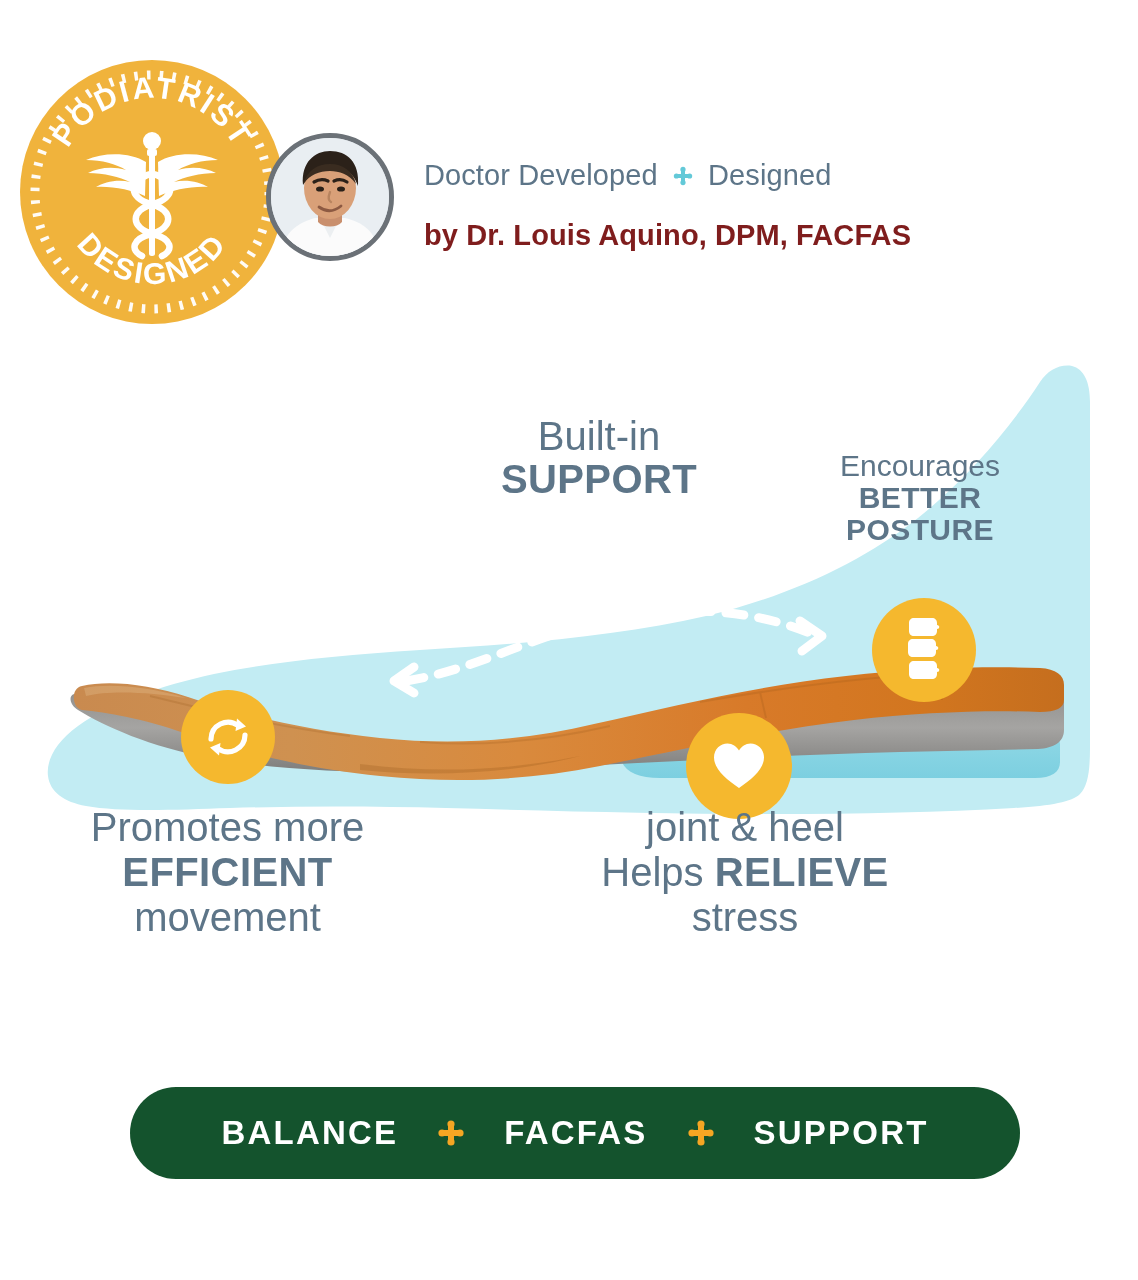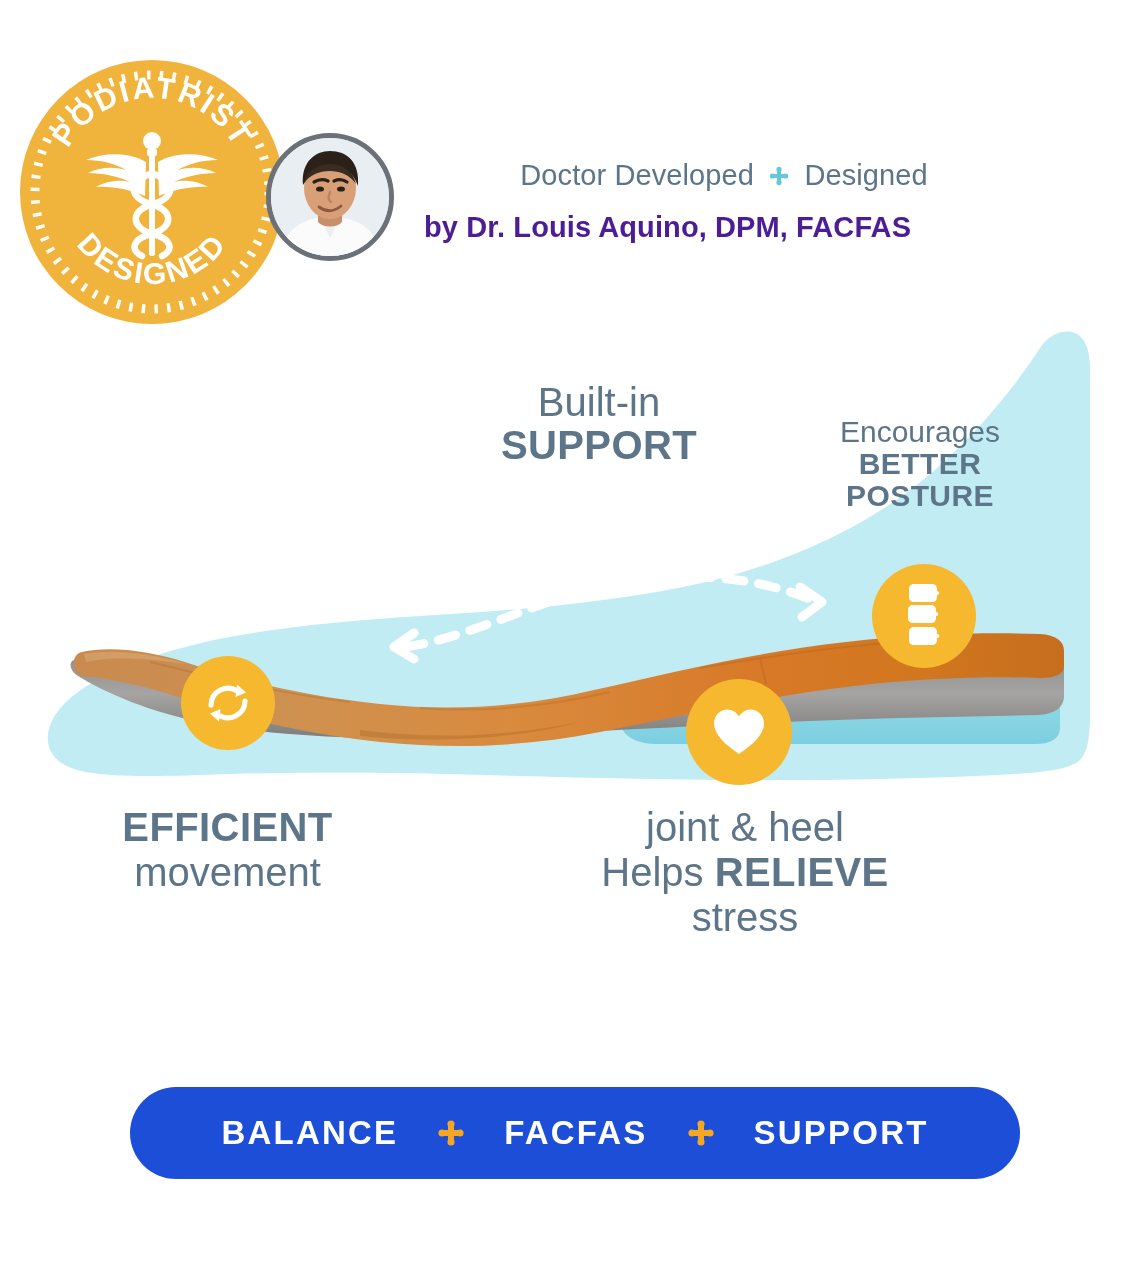--- a/index.html
+++ b/index.html
@@ -53,42 +53,41 @@
     left: 424px; top: 155px;
     width: 600px;
   }
   .hdr-line1 {
     font-size: 29px;
     color: #5d7588;
     font-weight: 400;
     letter-spacing: .1px;
     line-height: 40px;
     white-space: nowrap;
-    text-align: center;
   }
   .hdr-line2 {
     font-size: 29px;
-    color: #4c1d95;
+    color: #7f1d1d;
     font-weight: bold;
     letter-spacing: .1px;
     line-height: 40px;
     white-space: nowrap;
-    margin-top: 12px;
+    margin-top: 20px;
   }
   .cross-teal {
     display: inline-block;
     vertical-align: -2px;
     width: 22px; height: 22px;
     margin: 0 6px;
   }
 
   
   #product-area {
     position: absolute;
-    left: 0; top: 316px;
+    left: 0; top: 350px;
     width: 1138px;
     height: 500px;
   }
   #product-area > svg.blob {
     position: absolute;
     left: 0; top: 0;
     width: 1138px; height: 500px;
   }
 
   
@@ -155,21 +154,21 @@
   .bottom-callout .row { display: block; }
 
   #text-efficient { left: 20px; top: 805px; width: 415px; }
   #text-relieve   { left: 530px; top: 805px; width: 430px; }
 
   
   #pill-bar {
     position: absolute;
     left: 130px; top: 1087px;
     width: 890px; height: 92px;
-    background: #1d4ed8;
+    background: #14532d;
     border-radius: 46px;
     display: flex;
     align-items: center;
     justify-content: center;
     gap: 0px;
   }
   .pill-word {
     color: #ffffff;
     font-size: 33px;
     font-weight: bold;
@@ -421,20 +420,21 @@
           <path d="M 11,24 L 29,24 C 32,24 34,26 34,29 L 34,31 C 37,31 37,35 34,35 L 34,37
                    C 34,40 32,42 29,42 L 11,42 C 8,42 6,40 6,37 L 6,29 C 6,26 8,24 11,24 Z" transform="translate(0,-1)"></path>
           <path d="M 12,47 L 30,47 C 33,47 35,49 35,52 L 35,54 C 38,54 38,58 35,58 L 35,60
                    C 35,63 33,65 30,65 L 12,65 C 9,65 7,63 7,60 L 7,52 C 7,49 9,47 12,47 Z" transform="translate(0,-2)"></path>
         </g>
       </svg>
     </div>
   </div>
 
   <div class="bottom-callout" id="text-efficient">
+    <span class="row light">Promotes more</span>
     <span class="row heavy">EFFICIENT</span>
     <span class="row light">movement</span>
   </div>
 
   <div class="bottom-callout" id="text-relieve">
     <span class="row light">joint &amp; heel</span>
     <span class="row">
       <span class="light">Helps</span>
       <span class="heavy">RELIEVE</span>
     </span>

